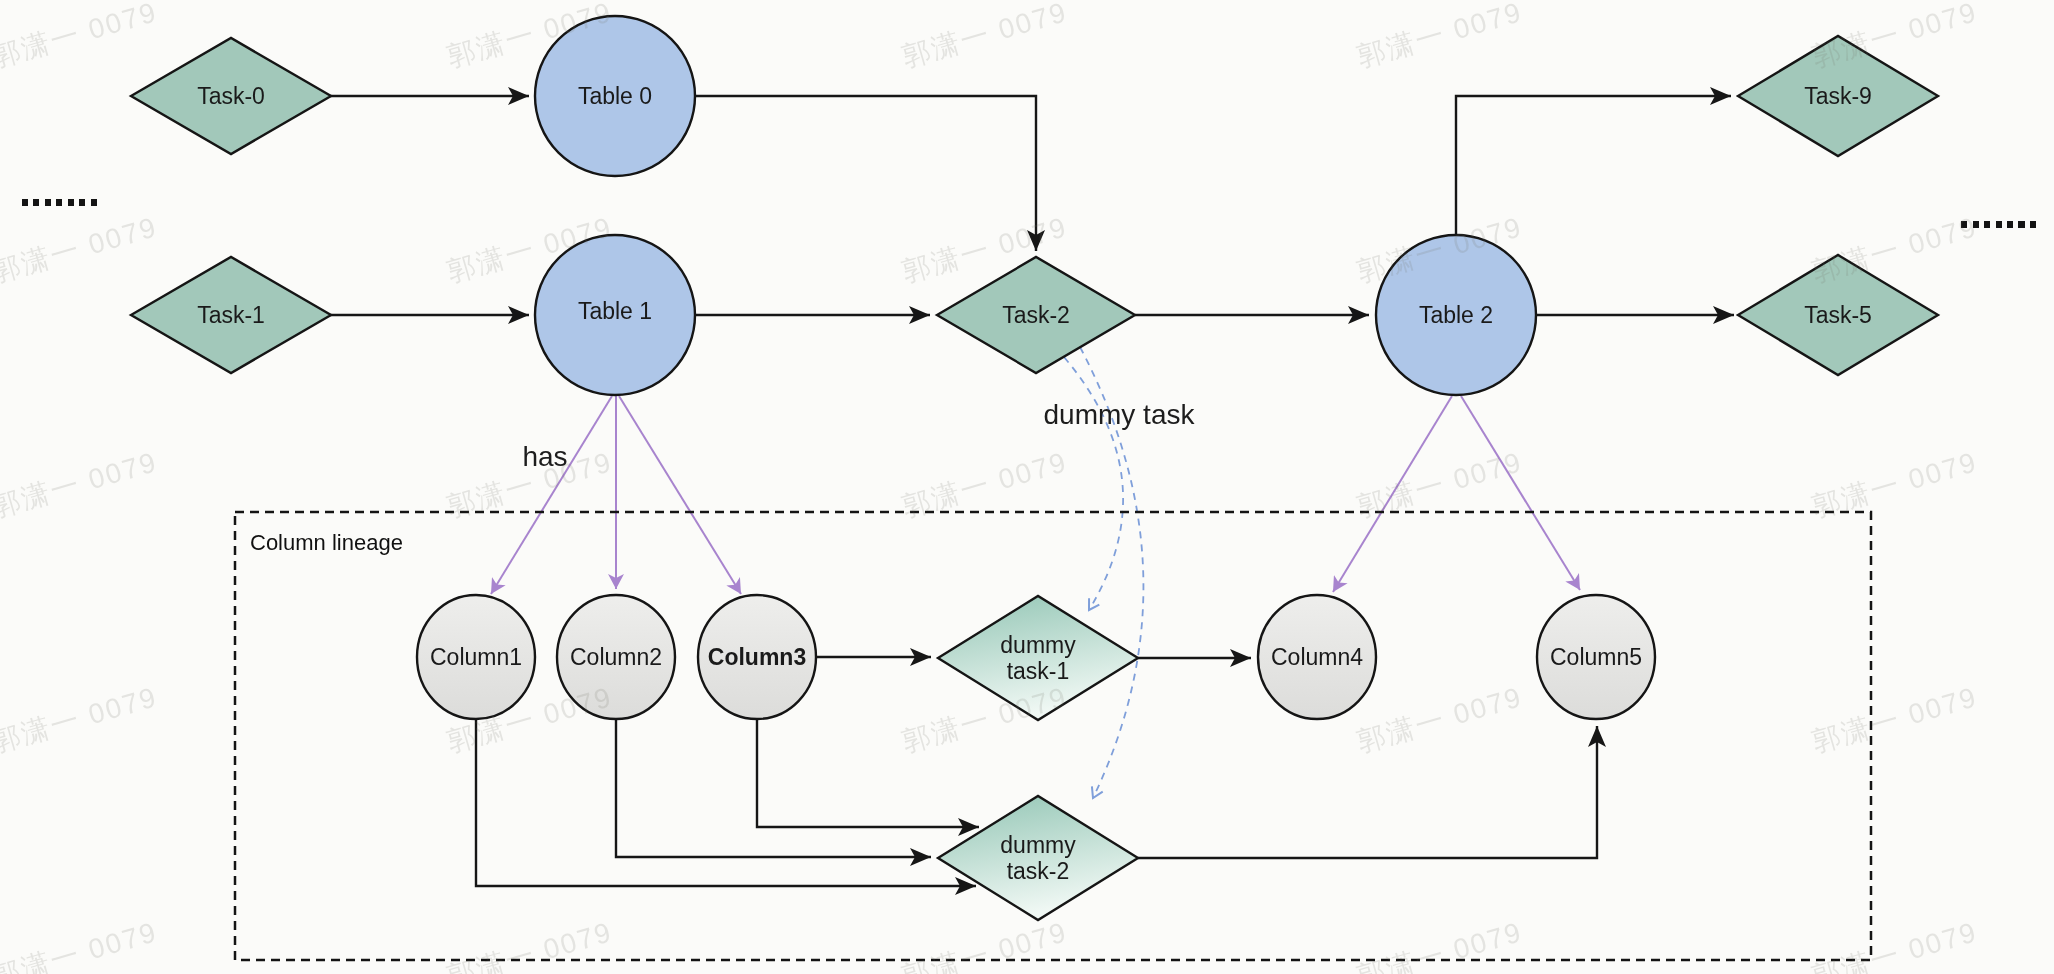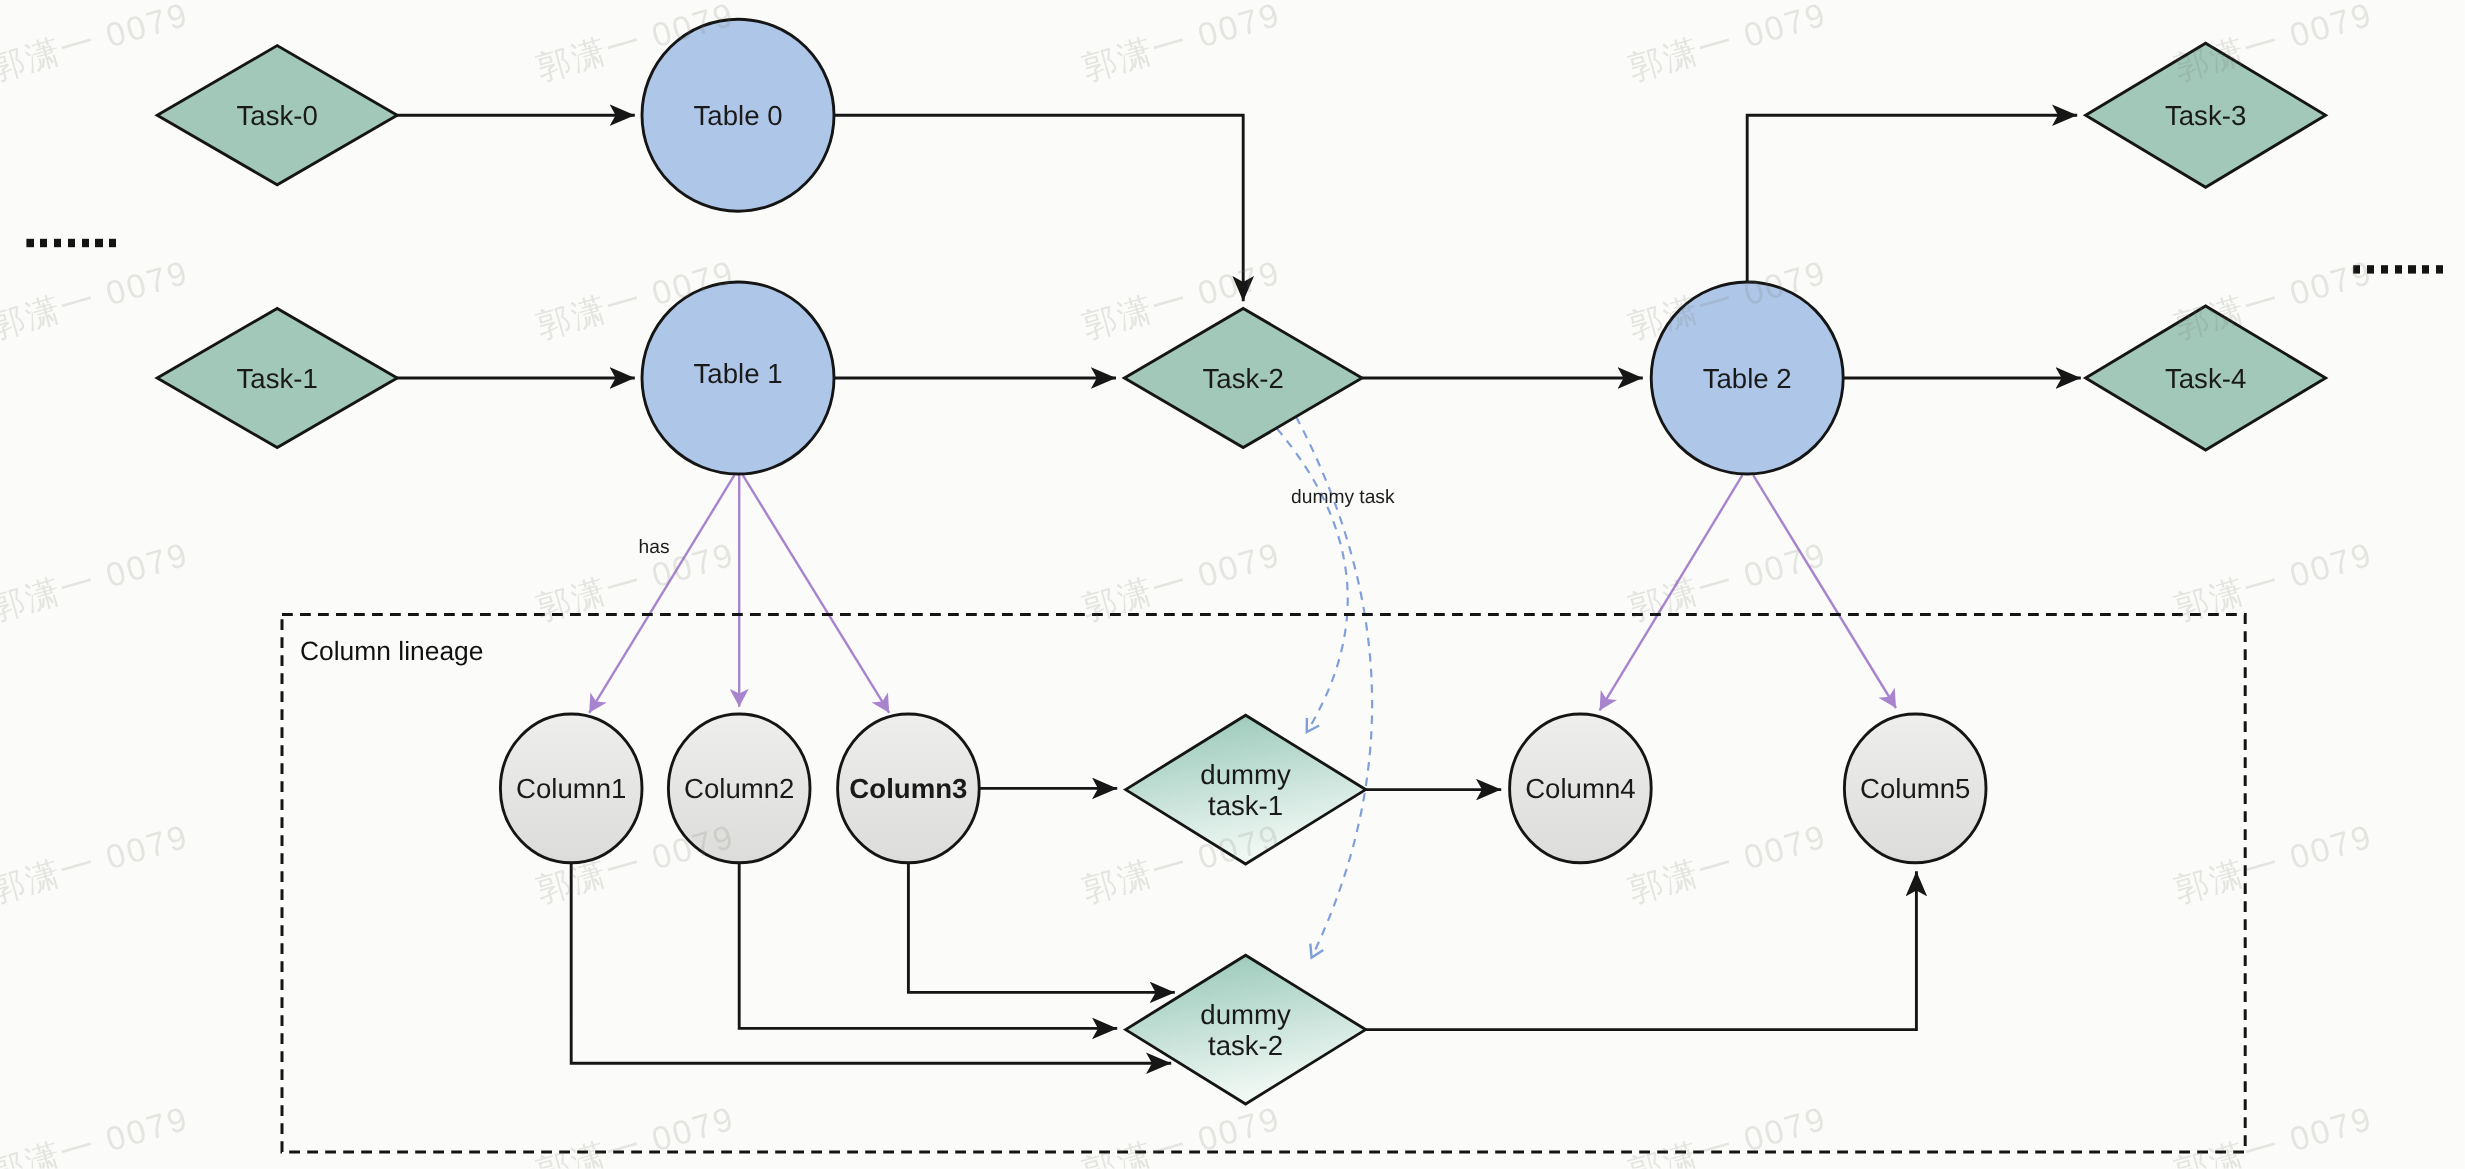--- a/index.html
+++ b/index.html
@@ -24,21 +24,21 @@
     font-size:23px;
     color:#1a1a1a;
     white-space:nowrap;
     text-align:center;
     line-height:26px;
     pointer-events:none;
   }
   .edge-label{
     position:absolute;
     transform:translate(-50%,-50%);
-    font-size:16px;
+    font-size:28px;
     color:#1d1d1d;
     white-space:nowrap;
     pointer-events:none;
   }
   .region-label{
     position:absolute;
     transform:translateY(-50%);
     font-size:22px;
     color:#111;
     white-space:nowrap;
@@ -144,22 +144,22 @@
       <polygon points="938,858 1038,796 1138,858 1038,920"></polygon>
     </g>
   </svg>
 
   <div class="node-label" style="left:231px;top:96px;">Task-0</div>
   <div class="node-label" style="left:615px;top:96px;">Table 0</div>
   <div class="node-label" style="left:231px;top:315px;">Task-1</div>
   <div class="node-label" style="left:615px;top:311px;">Table 1</div>
   <div class="node-label" style="left:1036px;top:315px;">Task-2</div>
   <div class="node-label" style="left:1456px;top:315px;">Table 2</div>
-  <div class="node-label" style="left:1838px;top:96px;">Task-3</div>
-  <div class="node-label" style="left:1838px;top:315px;">Task-4</div>
+  <div class="node-label" style="left:1838px;top:96px;">Task-9</div>
+  <div class="node-label" style="left:1838px;top:315px;">Task-5</div>
 
   <div class="node-label" style="left:476px;top:657px;">Column1</div>
   <div class="node-label" style="left:616px;top:657px;">Column2</div>
   <div class="node-label" style="left:757px;top:657px;font-weight:bold;">Column3</div>
   <div class="node-label" style="left:1317px;top:657px;">Column4</div>
   <div class="node-label" style="left:1596px;top:657px;">Column5</div>
 
   <div class="node-label" style="left:1038px;top:658px;">
     <div>dummy</div>
     <div>task-1</div>

